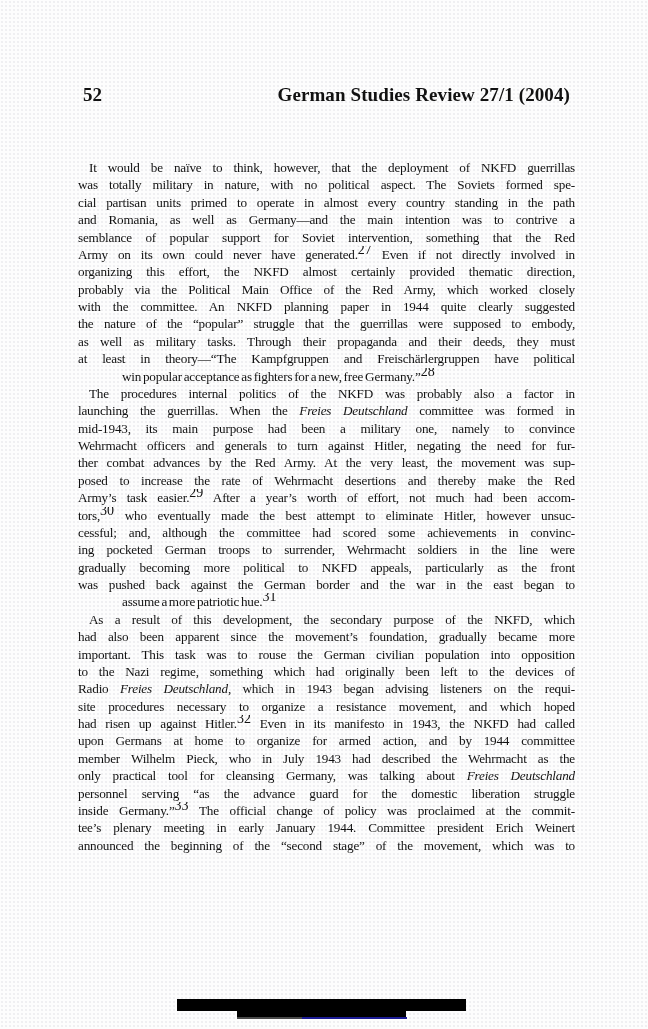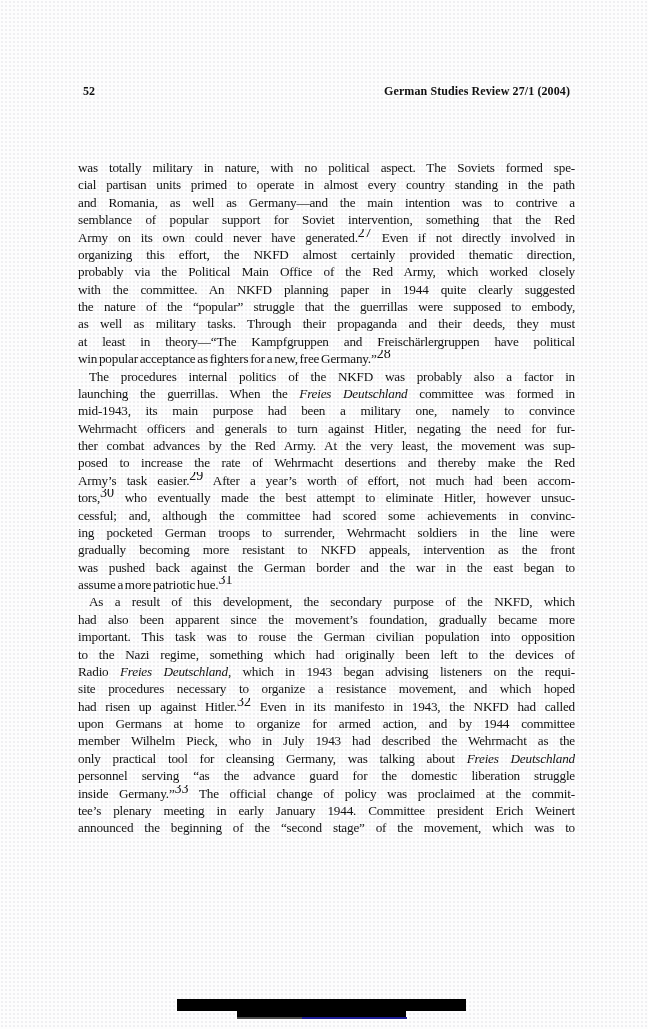--- a/index.html
+++ b/index.html
@@ -16,58 +16,59 @@
     content:"";
     position:absolute; inset:0;
     background-image: radial-gradient(circle, rgba(110,110,135,0.10) 0.7px, transparent 0.8px);
     background-size: 4px 4px;
     pointer-events:none;
   }
 
   .page-header {
     position:absolute; left:78px; top:84px; width:492px;
     display:flex; justify-content:space-between; align-items:baseline;
-    font-weight:bold; font-size:12px; letter-spacing:0.1px;text-align:center;
+    font-weight:bold; font-size:19px; letter-spacing:0.1px;text-align:center;
   }
   .page-header .pn { padding-left:5px; }
 
   .body-text {
     position:absolute; left:78px; top:159px; width:497px;
   }
   .line {
     font-size:13.2px;
     line-height:17.38px;
     height:17.38px;
     overflow:hidden;
     text-align:justify;
     text-align-last:justify;
     letter-spacing:-0.2px;
     word-spacing:-1.3px;
   }
-  .line.endline { text-align-last:left; }
+  .line.endline { text-align-last:left;margin-left:44px; }
   .line.indent  { text-indent:11px; }
   .line sup {
     font-size:14px; line-height:0; vertical-align:super; letter-spacing:0;
   }
   .line i { font-style:italic; }
 
   .redaction { position:absolute; }
 </style>
 </head>
 <body>
 
 <div class="page">
 
   <div class="page-header">
     <span class="pn">52</span>
     <span>German Studies Review 27/1 (2004)</span>
   </div>
 
   <div class="body-text" id="body-text">
       <div class="para">
+        <div class="line indent">It would be naïve to think, however, that the deployment of NKFD guerrillas</div>
         <div class="line">was totally military in nature, with no political aspect. The Soviets formed spe-</div>
         <div class="line">cial partisan units primed to operate in almost every country standing in the path</div>
         <div class="line">and Romania, as well as Germany—and the main intention was to contrive a</div>
         <div class="line">semblance of popular support for Soviet intervention, something that the Red</div>
         <div class="line">Army on its own could never have generated.<sup>27</sup> Even if not directly involved in</div>
         <div class="line">organizing this effort, the NKFD almost certainly provided thematic direction,</div>
         <div class="line">probably via the Political Main Office of the Red Army, which worked closely</div>
         <div class="line">with the committee. An NKFD planning paper in 1944 quite clearly suggested</div>
         <div class="line">the nature of the “popular” struggle that the guerrillas were supposed to embody,</div>
         <div class="line">as well as military tasks. Through their propaganda and their deeds, they must</div>
@@ -78,21 +79,21 @@
         <div class="line indent">The procedures internal politics of the NKFD was probably also a factor in</div>
         <div class="line">launching the guerrillas. When the <i>Freies Deutschland</i> committee was formed in</div>
         <div class="line">mid-1943, its main purpose had been a military one, namely to convince</div>
         <div class="line">Wehrmacht officers and generals to turn against Hitler, negating the need for fur-</div>
         <div class="line">ther combat advances by the Red Army. At the very least, the movement was sup-</div>
         <div class="line">posed to increase the rate of Wehrmacht desertions and thereby make the Red</div>
         <div class="line">Army’s task easier.<sup>29</sup> After a year’s worth of effort, not much had been accom-</div>
         <div class="line">tors,<sup>30</sup> who eventually made the best attempt to eliminate Hitler, however unsuc-</div>
         <div class="line">cessful; and, although the committee had scored some achievements in convinc-</div>
         <div class="line">ing pocketed German troops to surrender, Wehrmacht soldiers in the line were</div>
-        <div class="line">gradually becoming more resistant to NKFD appeals, intervention as the front</div>
+        <div class="line">gradually becoming more political to NKFD appeals, particularly as the front</div>
         <div class="line">was pushed back against the German border and the war in the east began to</div>
         <div class="line endline">assume a more patriotic hue.<sup>31</sup></div>
       </div>
       <div class="para">
         <div class="line indent">As a result of this development, the secondary purpose of the NKFD, which</div>
         <div class="line">had also been apparent since the movement’s foundation, gradually became more</div>
         <div class="line">important. This task was to rouse the German civilian population into opposition</div>
         <div class="line">to the Nazi regime, something which had originally been left to the devices of</div>
         <div class="line">Radio <i>Freies Deutschland</i>, which in 1943 began advising listeners on the requi-</div>
         <div class="line">site procedures necessary to organize a resistance movement, and which hoped</div>

